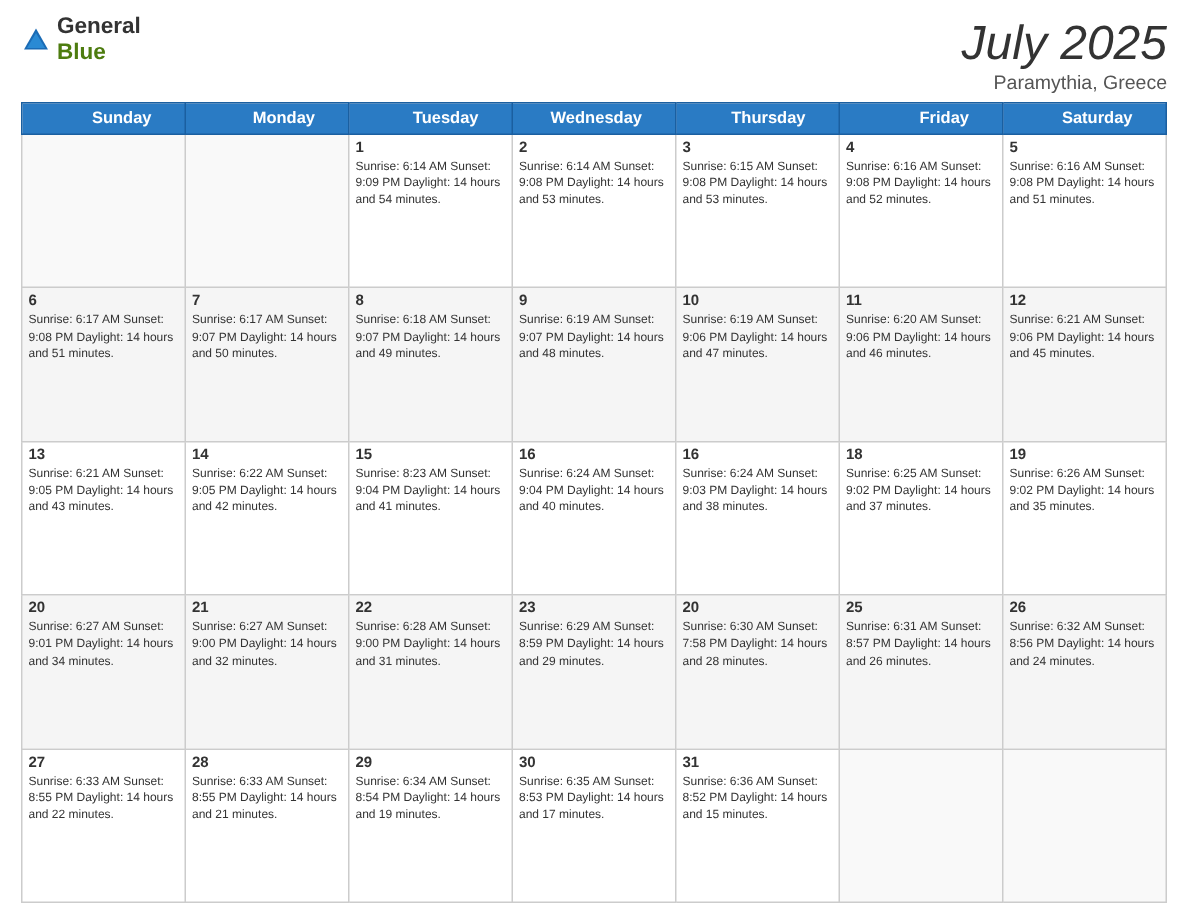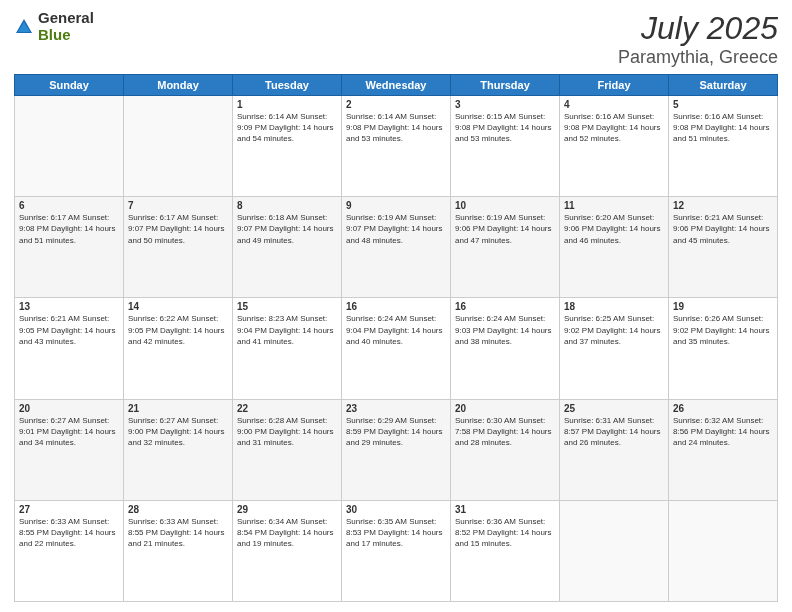--- a/index.html
+++ b/index.html
@@ -51,36 +51,36 @@
     .title-block {
       text-align: right;
     }
     .month-title {
       font-size: 32px;
       color: #333;
       font-weight: normal;
       font-style: italic;
     }
     .location {
-      font-size: 18px;
+      font-size: 13px;
       color: #555;
     }
     .calendar-table {
       width: 100%;
       border-collapse: collapse;
       flex: 1;
       table-layout: fixed;
     }
     .calendar-table th {
       background: #2a7bc4;
       color: #fff;
       font-size: 11px;
       font-weight: bold;
       padding: 4px 22px;
-      text-align: center;
+      text-align: right;
       border: 1px solid #1a5fa0;
       margin-left: 25px;
     }
     .calendar-table td {
       border: 1px solid #ccc;
       vertical-align: top;
       padding: 3px 4px;
       font-size: 8.5px;
       color: #333;
       height: 88px;

